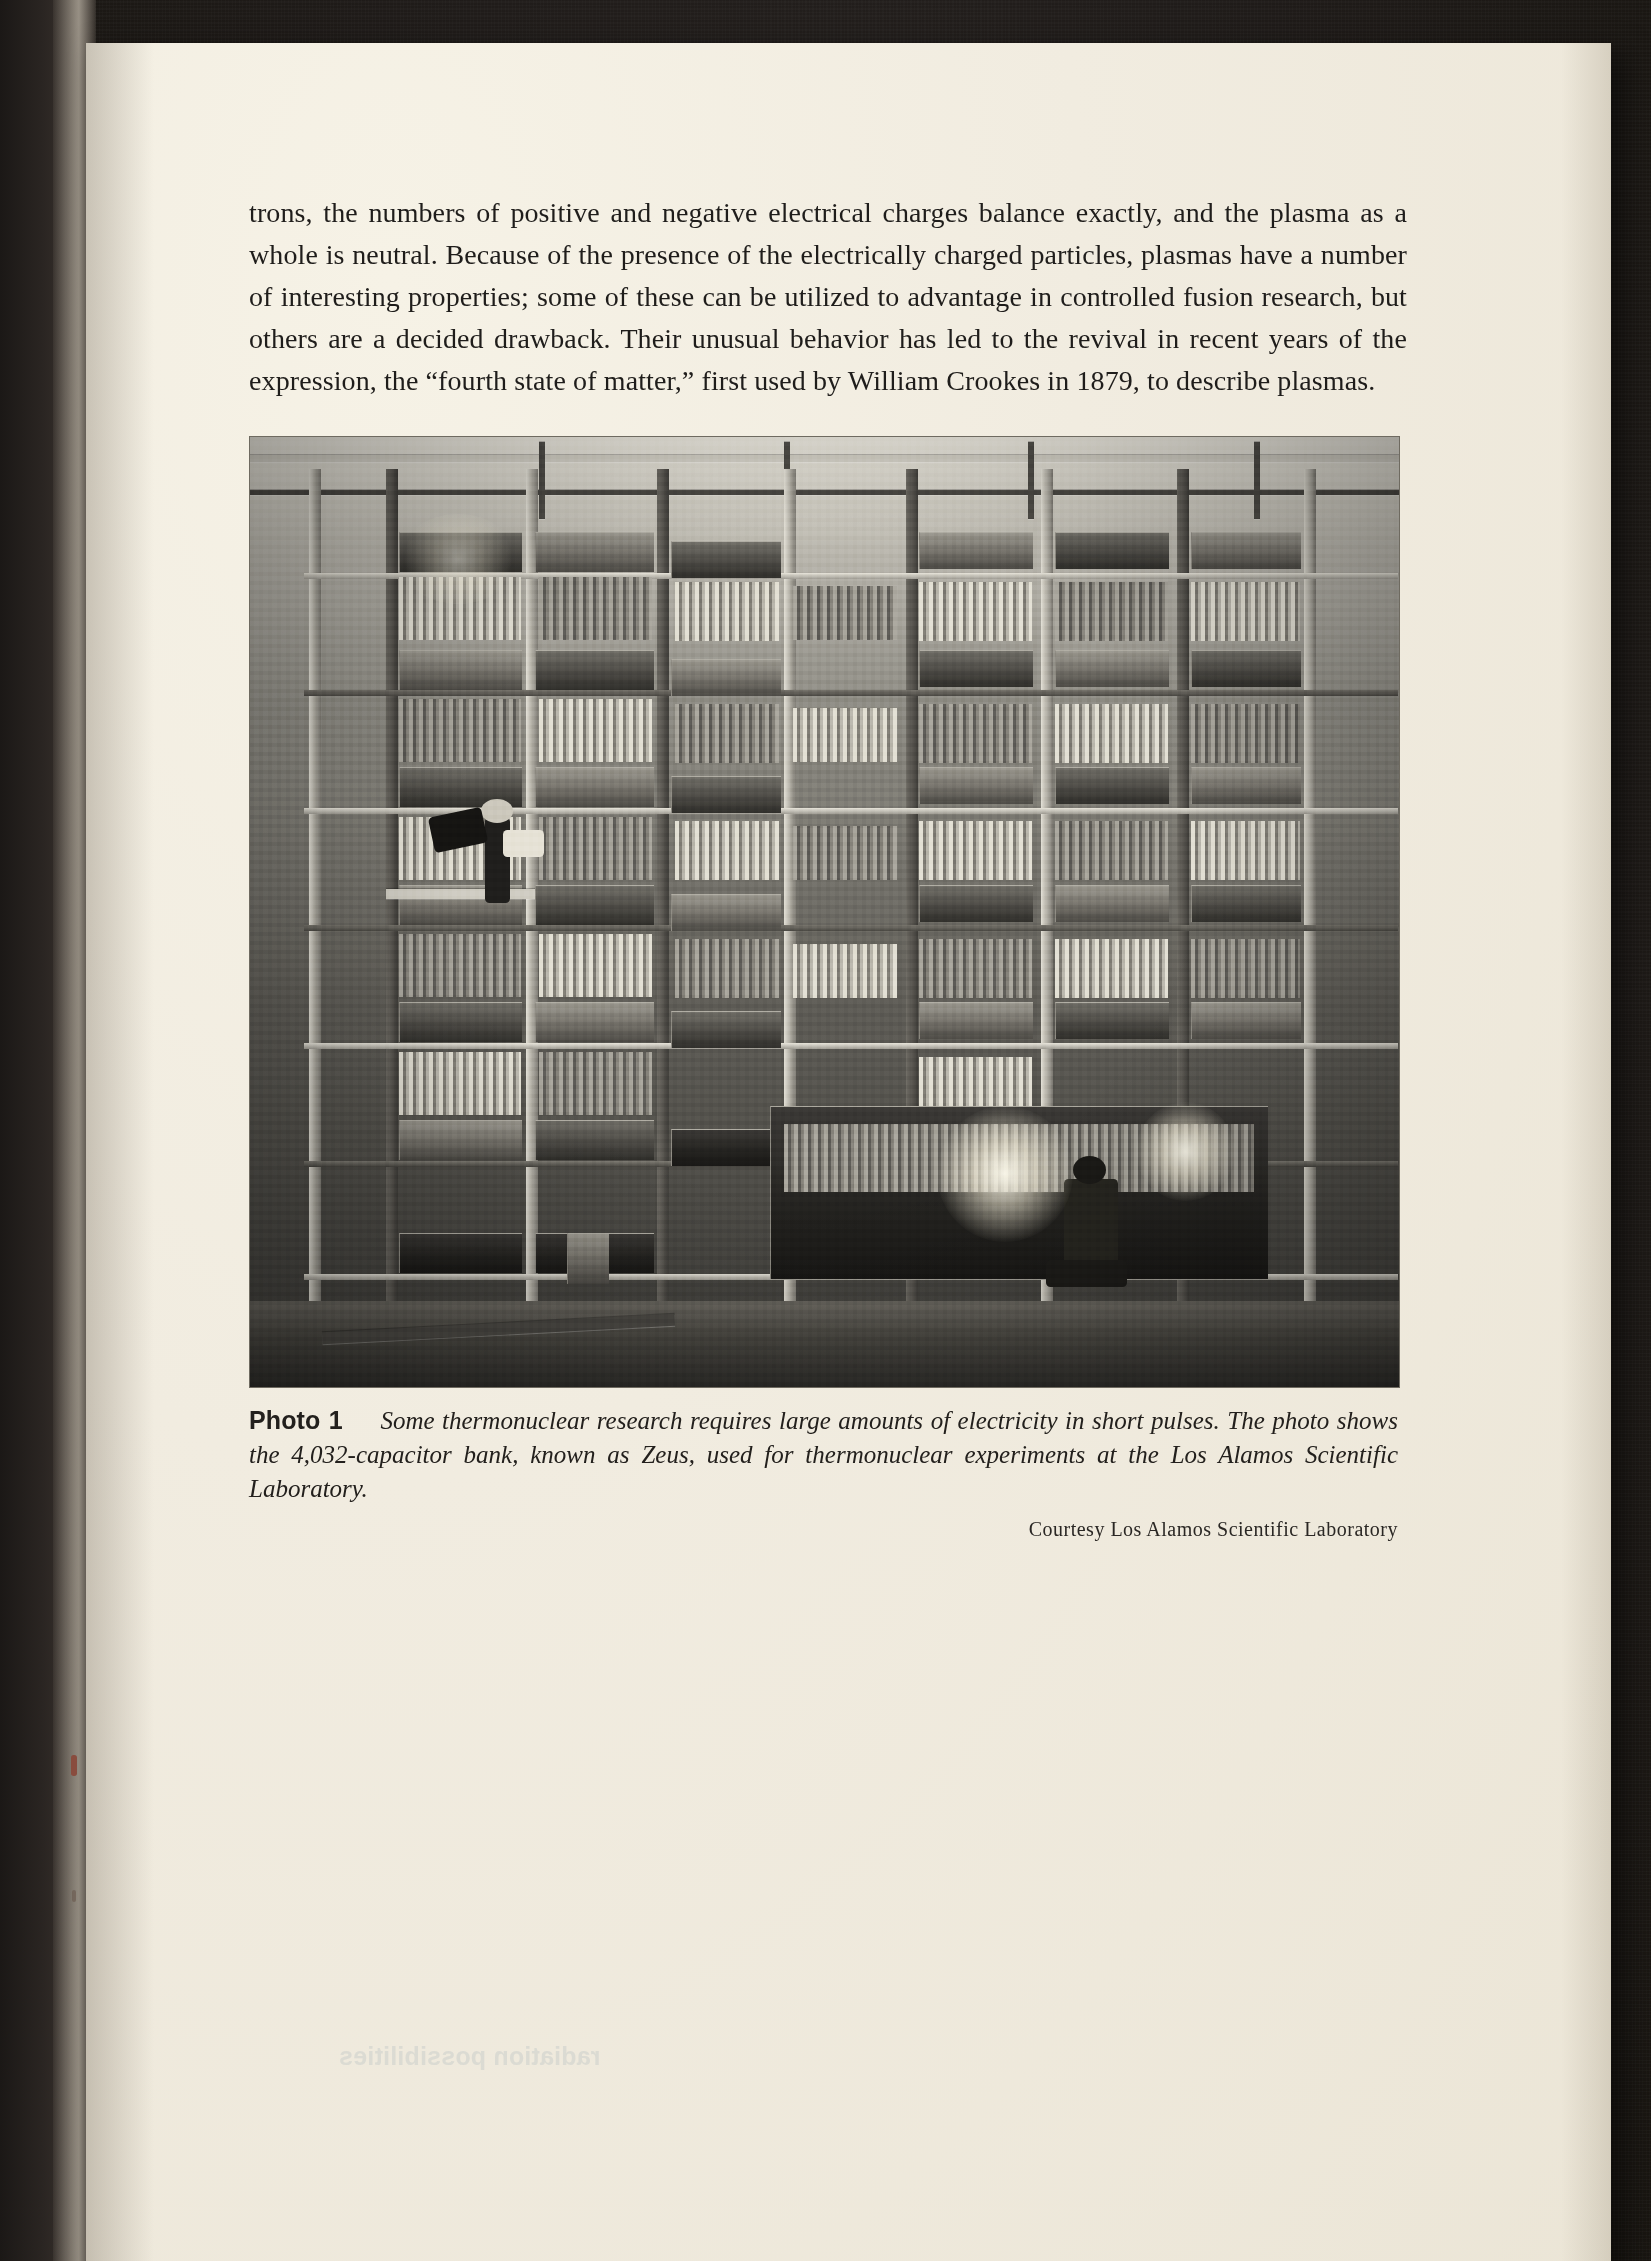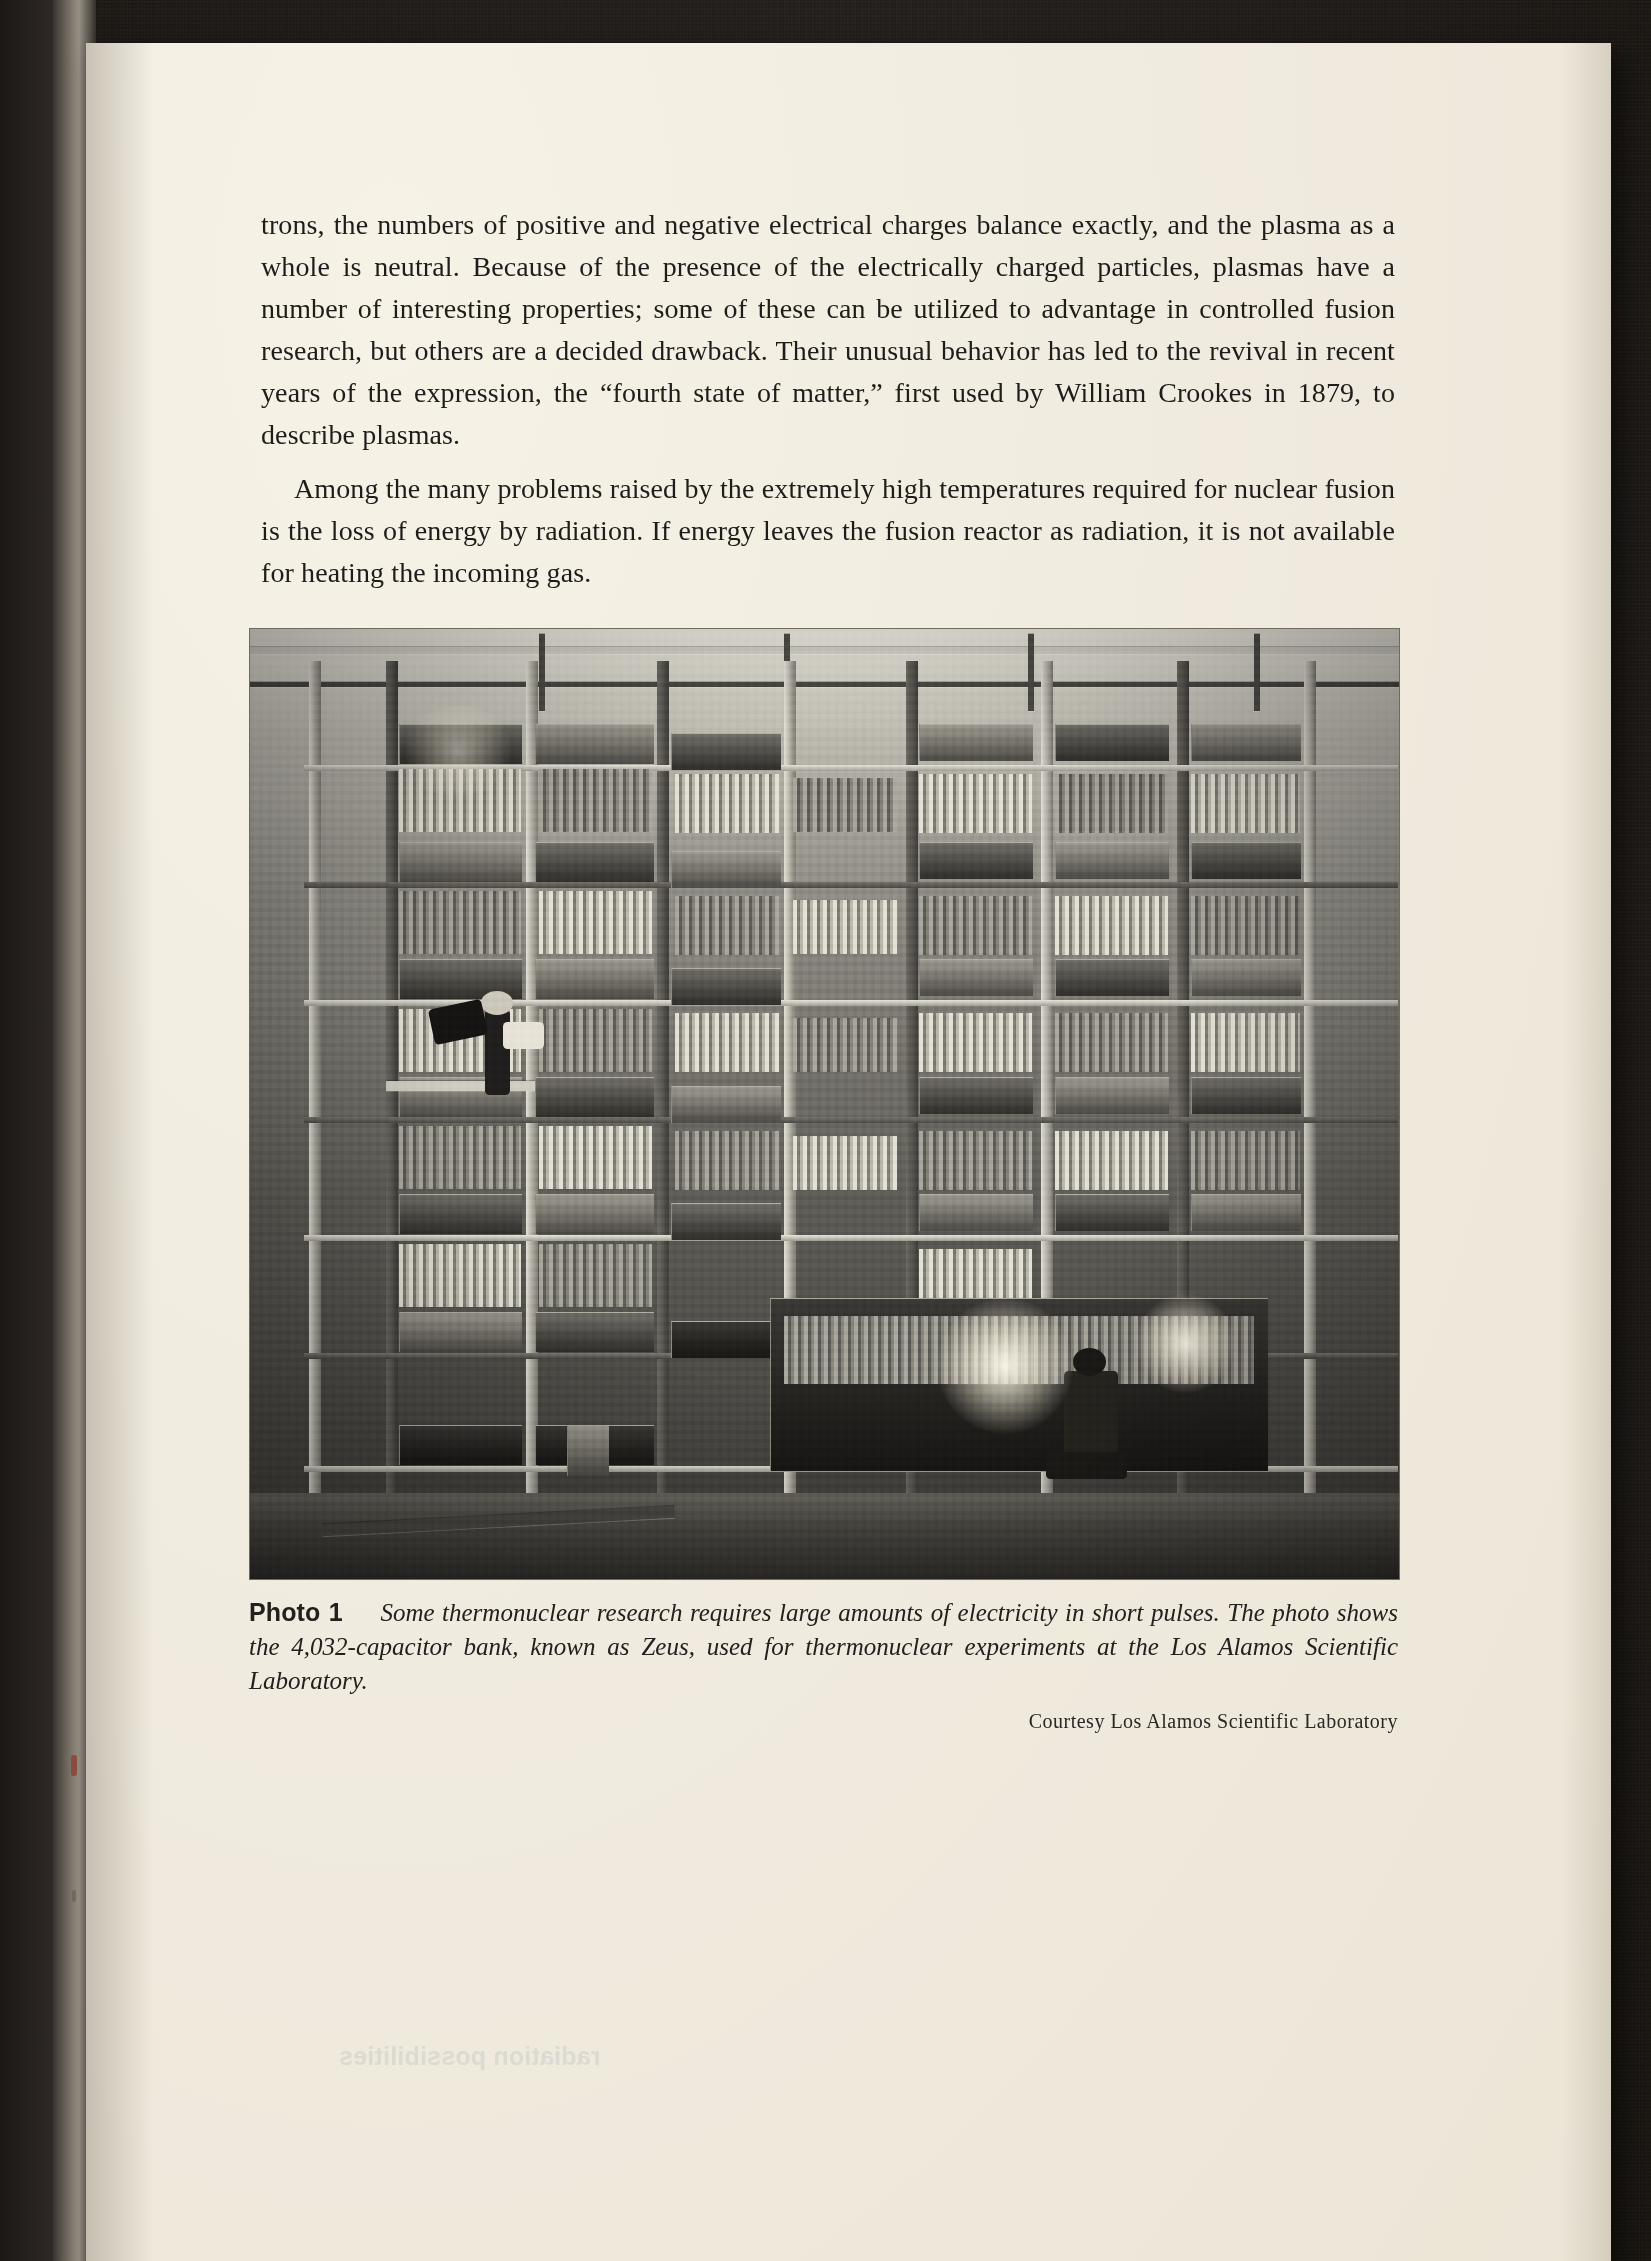--- a/index.html
+++ b/index.html
@@ -101,21 +101,21 @@
   }
 
   .content {
     position: absolute;
     left: 163px;
     top: 149px;
     width: 1158px;
   }
 
   p.body {
-    margin: 12px;
+    margin: 0;
     font-family: "Liberation Serif", serif;
     font-size: 28px;
     line-height: 42px;
     color: #1f1d1b;
     text-align: justify;
     text-align-last: left;
     letter-spacing: 0.1px;
   }
   p.body.indent {
     text-indent: 33px;
@@ -282,21 +282,20 @@
 
   <div class="bleed" style="left:253px; top:633px; font-size:25px;">plasma physics and the possibility of</div>
   <div class="bleed" style="left:271px; top:678px; font-size:25px;">controlled thermonuclear reactions</div>
   <div class="bleed" style="left:253px; top:1999px; font-size:25px;">radiation possibilities</div>
 
   <div class="content">
 
     <p class="body">trons, the numbers of positive and negative electrical charges balance exactly, and the plasma as a whole is neutral. Because of the presence of the electrically charged particles, plasmas have a number of interesting properties; some of these can be utilized to advantage in controlled fusion research, but others are a decided drawback. Their unusual behavior has led to the revival in recent years of the expression, the “fourth state of matter,” first used by William Crookes in 1879, to describe plasmas.</p>
 
 
-    <p class="body indent">Among the many problems raised by the extremely high temperatures required for nuclear fusion is the loss of energy by radiation. If energy leaves the fusion reactor as radiation, it is not available for heating the incoming gas.</p>
 
     <div class="figure">
 
       <div class="photo-frame">
         <div class="ph-bg"></div>
         <div class="ph-ceiling"></div>
 
         <div class="beam light" style="left:0; top:18px; width:1149px; height:7.2px;"></div>
         <div class="beam dark" style="left:0; top:53px; width:1149px; height:5.4px;"></div>
         <div class="beam dark" style="left:289px; top:4.5px; width:6.3px; height:77px;"></div>

